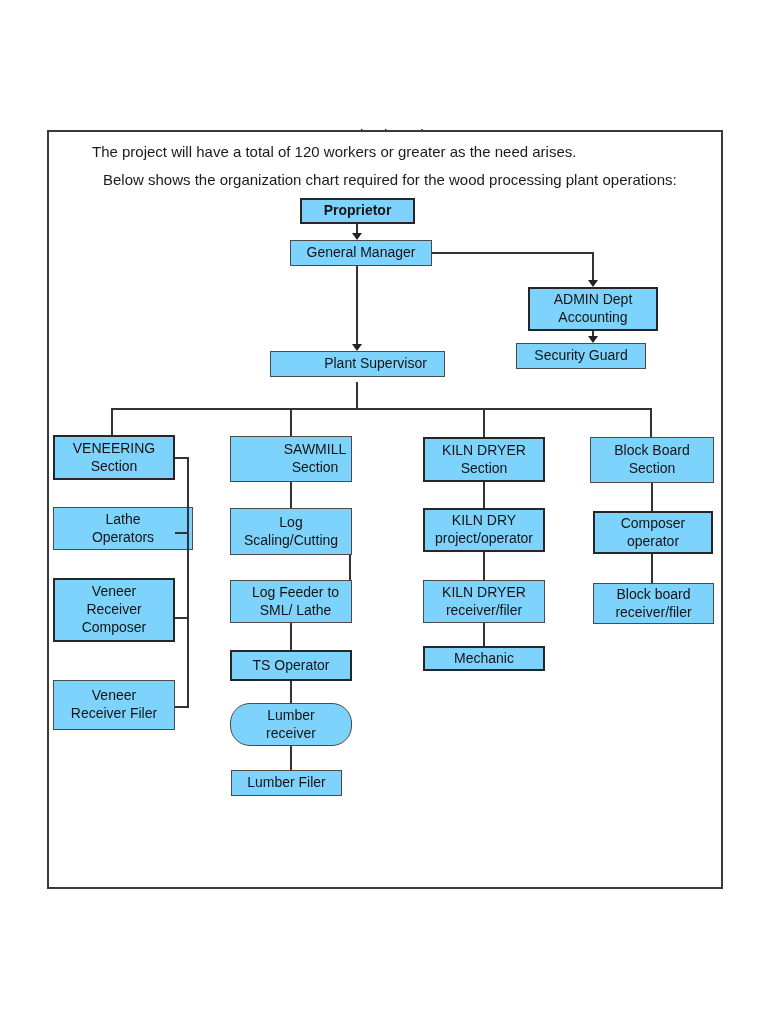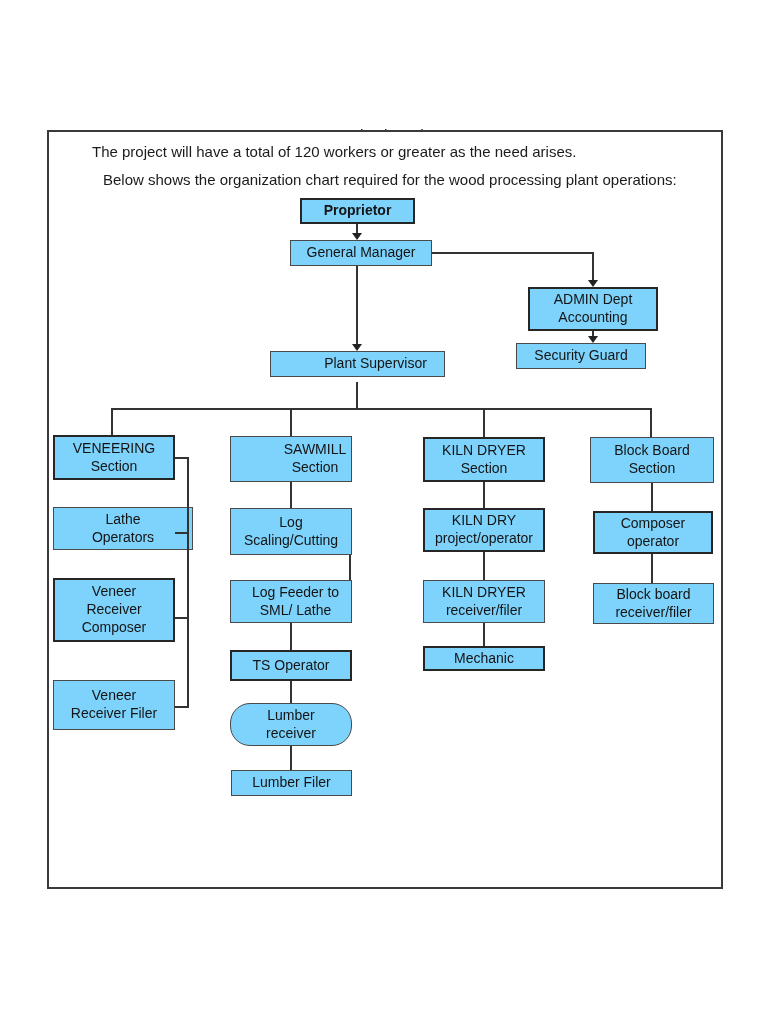--- a/index.html
+++ b/index.html
@@ -147,21 +147,21 @@
     <span>TS Operator</span>
   </div>
 
   <div class="node" style="left:230px;top:703px;width:122px;height:43px;border-radius:20px;">
     <div>
       <span class="nl">Lumber</span>
       <span class="nl">receiver</span>
     </div>
   </div>
 
-  <div class="node" style="left:231px;top:770px;width:121px;height:26px;">
+  <div class="node" style="left:231px;top:770px;width:111px;height:26px;">
     <span>Lumber Filer</span>
   </div>
 
   <div class="node thick" style="left:423px;top:437px;width:122px;height:45px;">
     <div>
       <span class="nl">KILN DRYER</span>
       <span class="nl">Section</span>
     </div>
   </div>
 

